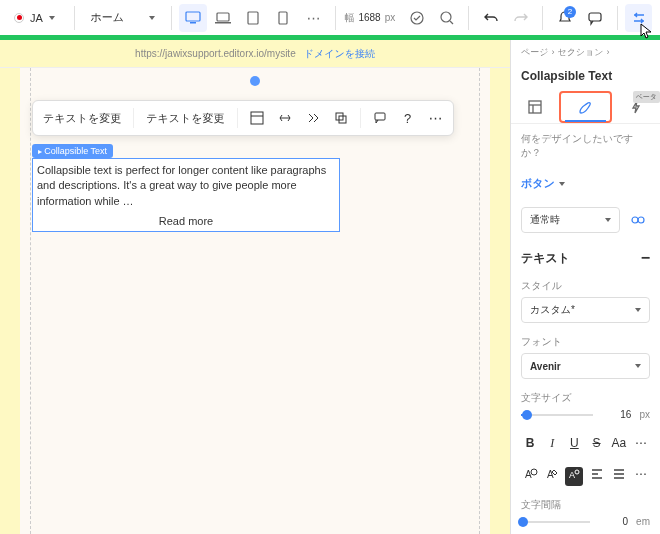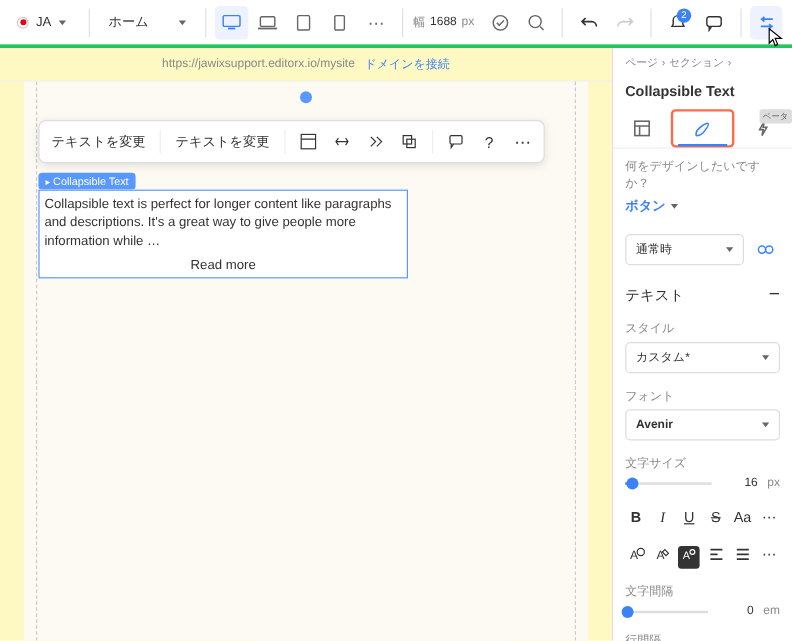--- a/index.html
+++ b/index.html
@@ -1,17 +1,17 @@
 <!DOCTYPE html>
 <html><head>
 <meta charset="utf-8">
 <style>
 *{box-sizing:border-box;margin:0;padding:0;font-family:Arial,sans-serif}
 body{width:660px;height:534px;overflow:hidden;background:#fff;font-size:11px;color:#333}
-.topbar{height:40px;border-bottom:3px solid #22c55e;display:flex;align-items:center;padding:0 8px;gap:4px}
+.topbar{height:40px;border-bottom:5px solid #22c55e;display:flex;align-items:center;padding:0 8px;gap:4px}
 .tb-item{display:flex;align-items:center;height:28px;padding:0 6px;border-radius:4px;cursor:pointer}
 .sep{width:1px;height:24px;background:#e0e0e0;margin:0 4px}
 .lang{display:flex;align-items:center;gap:6px;width:60px}
 .flag{width:10px;height:10px;border-radius:50%;background:#fff;border:1px solid #ccc;display:flex;align-items:center;justify-content:center}
 .flag::after{content:"";width:5px;height:5px;border-radius:50%;background:#e60012}
 .dropdown{display:flex;align-items:center;gap:20px;padding:0 8px;height:28px;min-width:80px;justify-content:space-between}
 .chev-d{width:0;height:0;border-left:3px solid transparent;border-right:3px solid transparent;border-top:4px solid #666}
 .devices{display:flex;gap:2px}
 .dev{width:28px;height:28px;display:flex;align-items:center;justify-content:center;border-radius:4px}
 .dev.active{background:#eef2ff}
@@ -40,27 +40,27 @@
 .text-block .readmore{text-align:center;font-weight:normal;font-size:11px;margin-top:6px}
 .sidepanel{width:150px;border-left:1px solid #e0e0e0;display:flex;flex-direction:column;font-size:11px;overflow-y:auto}
 .breadcrumb{font-size:9px;color:#888;padding:6px 10px}
 .panel-title{font-weight:bold;font-size:12px;padding:4px 10px 8px}
 .tabs{display:flex;border-bottom:1px solid #eee;position:relative}
 .tab{flex:1;height:32px;display:flex;align-items:center;justify-content:center;cursor:pointer;position:relative}
 .tab.highlighted{border:2px solid #ff6b4a;border-radius:4px}
 .tab.active::after{content:"";position:absolute;bottom:-1px;left:4px;right:4px;height:2px;background:#3b82f6}
 .beta-tag{position:absolute;top:0;right:0;font-size:7px;background:#ddd;color:#666;padding:1px 3px;border-radius:2px}
 .section{padding:8px 10px}
-.section-q{font-size:10px;color:#888;margin-bottom:4px}
+.section-q{font-size:10px;color:#888;margin-bottom:16px}
 .section-title{font-weight:bold;font-size:11px;color:#333}
 .section-title.blue{color:#3b82f6;display:flex;align-items:center;gap:4px}
 .state-row{display:flex;gap:6px;padding:8px 10px;align-items:center}
 .select{flex:1;border:1px solid #ddd;border-radius:4px;height:26px;display:flex;align-items:center;justify-content:space-between;padding:0 8px;font-size:10px;cursor:pointer}
 .transition-icon{width:24px;height:24px;display:flex;align-items:center;justify-content:center;color:#3b82f6}
-.collapse-header{display:flex;justify-content:space-between;align-items:center;padding:8px 10px;font-weight:normal;font-size:12px;cursor:pointer}
+.collapse-header{display:flex;justify-content:space-between;align-items:center;padding:8px 10px;font-weight:bold;font-size:12px;cursor:pointer}
 .minus{font-size:16px;color:#333}
 .field{padding:4px 10px 8px}
 .field-label{font-size:10px;color:#888;margin-bottom:4px}
 .slider-row{display:flex;align-items:center;gap:8px}
 .slider{flex:1;height:2px;background:#ddd;position:relative}
 .slider-fill{position:absolute;left:0;height:2px;background:#3b82f6}
 .slider-thumb{position:absolute;width:10px;height:10px;border-radius:50%;background:#3b82f6;top:-4px;transform:translateX(-50%)}
 .size-val{font-size:10px;color:#333;width:30px;text-align:right}
 .size-unit{font-size:10px;color:#888}
 .format-row{display:flex;justify-content:space-between;padding:8px 10px}

